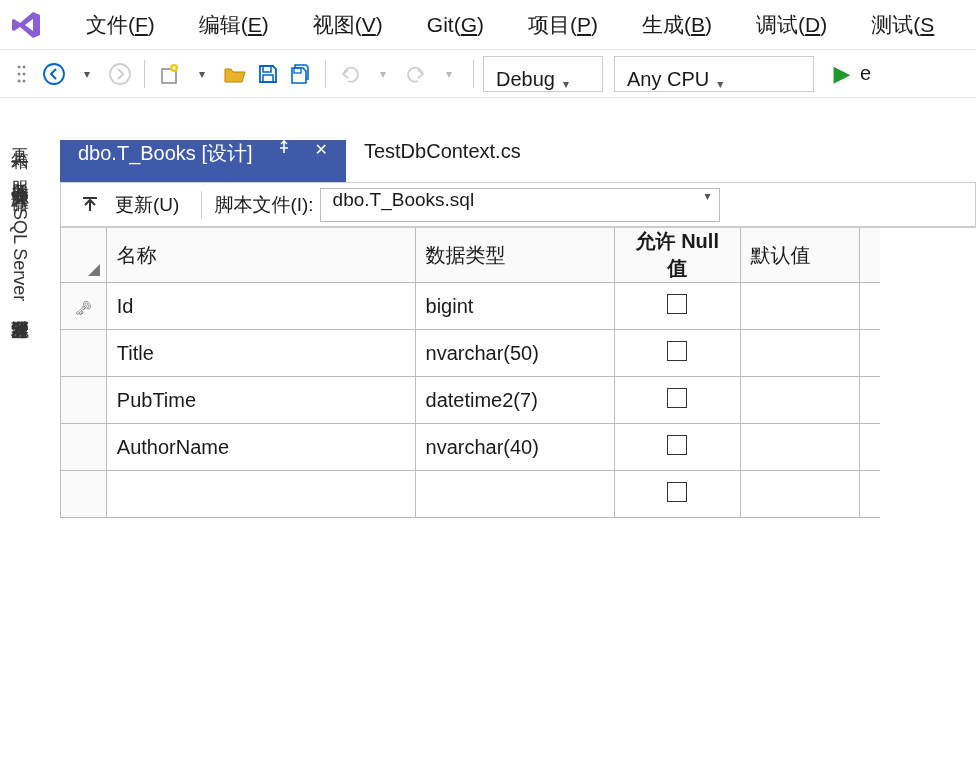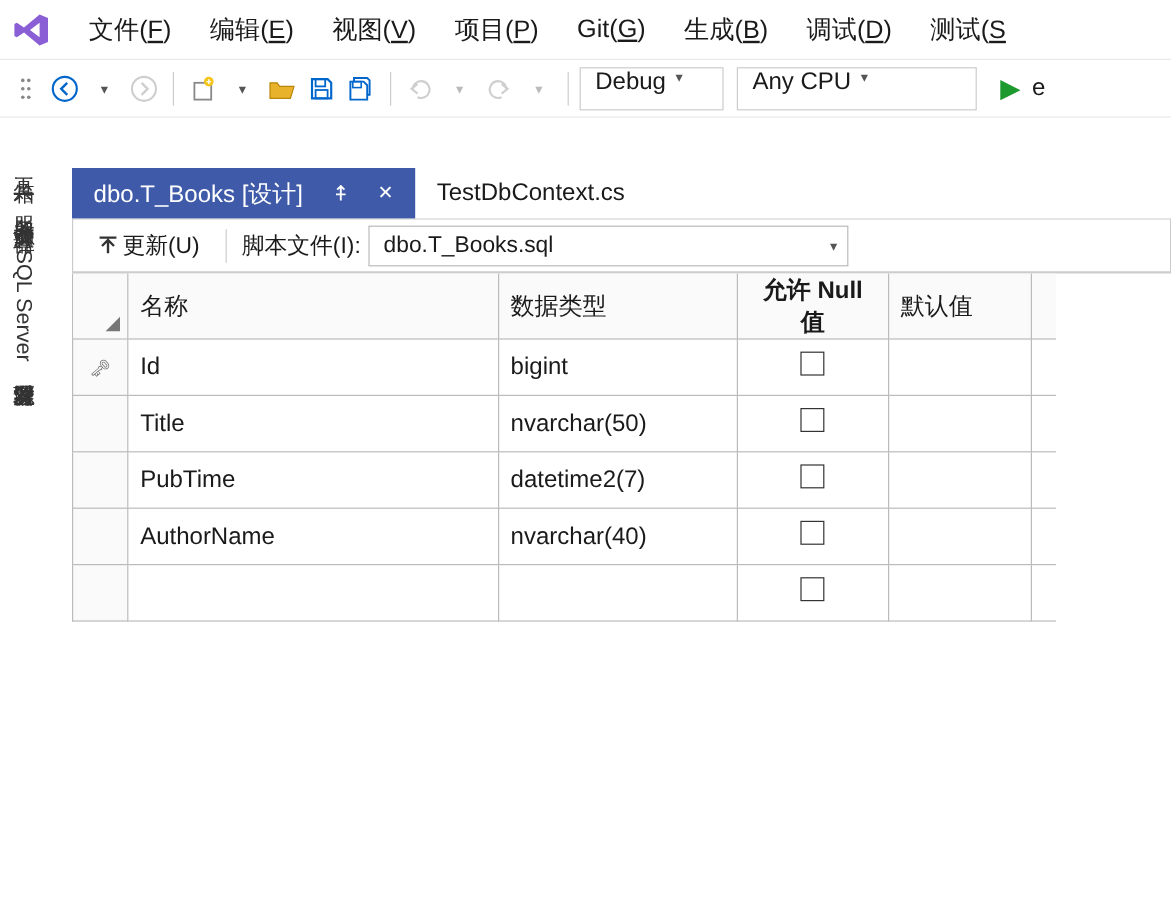--- a/index.html
+++ b/index.html
@@ -1,49 +1,49 @@
 <!DOCTYPE html>
 <html><head>
 <meta charset="utf-8">
 <style>
 * { box-sizing: border-box; margin: 0; padding: 0; }
 body { font-family: "Microsoft YaHei", "Segoe UI", sans-serif; font-size: 16px; background: #fff; color: #1a1a1a; overflow: hidden; width: 976px; height: 768px; }
 
 
-.menubar { display: flex; align-items: center; height: 50px; padding: 0 6px; gap: 4px; border-bottom: 1px solid #e8e8e8; }
+.menubar { display: flex; align-items: center; height: 50px; padding: 0 6px; gap: 16px; border-bottom: 1px solid #e8e8e8; }
 .vs-logo { width: 40px; height: 40px; display: flex; align-items: center; justify-content: center; margin-right: 10px; }
 .menu-item { padding: 6px 14px; font-size: 21px; color: #1a1a1a; cursor: pointer; }
 .menu-item u { text-decoration: underline; }
 
 
 .toolbar { display: flex; align-items: center; height: 48px; padding: 0 6px; gap: 3px; border-bottom: 1px solid #e8e8e8; }
 .tb-btn { display: inline-flex; align-items: center; justify-content: center; height: 34px; min-width: 30px; padding: 0 3px; cursor: pointer; }
 .tb-sep { width: 1px; height: 28px; background: #ccc; margin: 0 6px; }
-.tb-dropdown { display: flex; align-items: flex-start; height: 36px; border: 1px solid #ccc; padding: 0 6px 0 12px; gap: 8px; font-size: 20px; cursor: pointer; }
+.tb-dropdown { display: flex; align-items: flex-end; height: 36px; border: 1px solid #ccc; padding: 0 6px 0 12px; gap: 8px; font-size: 20px; cursor: pointer; }
 
 
 .side-tabs { position: absolute; left: 0; top: 100px; width: 38px; display: flex; flex-direction: column; gap: 18px; padding-top: 30px; }
 .side-tab { writing-mode: vertical-rl; text-orientation: upright; font-size: 18px; color: #333; padding: 4px 6px; cursor: pointer; letter-spacing: 2px; }
 .side-tab.latin { text-orientation: mixed; letter-spacing: 0; }
 
 
 .main { position: absolute; left: 60px; top: 140px; right: 0; bottom: 0; }
 
 
 .doc-tabs { display: flex; align-items: stretch; height: 42px; }
-.doc-tab { display: flex; align-items: center; padding: 0 18px; font-size: 20px; gap: 24px; cursor: pointer; }
+.doc-tab { display: flex; align-items: flex-start; padding: 0 18px; font-size: 20px; gap: 24px; cursor: pointer; }
 .doc-tab.active { background: #3e5aa8; color: #fff; }
 .doc-tab.active .tab-close { color: #fff; }
 .tab-pin, .tab-close { display: inline-flex; align-items: center; font-size: 16px; cursor: pointer; }
 
 
 .designer-bar { display: flex; align-items: center; height: 46px; border: 1px solid #ccc; border-bottom: 2px solid #ccc; padding: 0 10px; gap: 6px; }
-.designer-btn { display: flex; align-items: center; gap: 3px; padding: 4px 10px; font-size: 19px; cursor: pointer; }
+.designer-btn { display: flex; align-items: center; gap: 16px; padding: 4px 10px; font-size: 19px; cursor: pointer; }
 .designer-sep { width: 1px; height: 28px; background: #ccc; margin: 0 6px; }
-.script-dropdown { flex: 0 0 400px; height: 34px; border: 1px solid #bbb; display: flex; align-items: center; justify-content: space-between; padding: 0 8px 0 12px; font-size: 19px; cursor: pointer; }
+.script-dropdown { flex: 0 0 400px; height: 34px; border: 1px solid #bbb; display: flex; align-items: flex-start; justify-content: space-between; padding: 0 8px 0 12px; font-size: 19px; cursor: pointer; }
 
 
 .grid { border-collapse: collapse; width: 820px; }
 .grid th, .grid td { border: 1px solid #bbb; border-top: none; height: 47px; padding: 0 10px; font-size: 20px; font-weight: normal; text-align: left; vertical-align: middle; }
 .grid thead th { background: #fafafa; font-weight: normal; }
 .grid .row-header { width: 46px; background: #fafafa; text-align: center; padding: 0; }
 .grid .col-name { width: 310px; margin-top: 18px; }
 .grid .col-type { width: 200px; }
 .grid .col-null { width: 126px; text-align: center; font-weight: bold; }
 .grid .col-default { width: 120px; }
@@ -63,22 +63,22 @@
 
 <div class="menubar">
   <div class="vs-logo">
     <svg width="32" height="32" viewBox="0 0 32 32">
       <path d="M23 3 L30 6 L30 26 L23 29 L10 18 L4 22 L2 21 L2 11 L4 10 L10 14 Z M23 10 L15 16 L23 22 Z" fill="#8a5fd6"></path>
     </svg>
   </div>
   <div class="menu-item"><span>文件</span>(<u>F</u>)</div>
   <div class="menu-item"><span>编辑</span>(<u>E</u>)</div>
   <div class="menu-item"><span>视图</span>(<u>V</u>)</div>
+  <div class="menu-item"><span>Git</span>(<u>G</u>)</div>
   <div class="menu-item"><span>项目</span>(<u>P</u>)</div>
-  <div class="menu-item"><span>Git</span>(<u>G</u>)</div>
   <div class="menu-item"><span>生成</span>(<u>B</u>)</div>
   <div class="menu-item"><span>调试</span>(<u>D</u>)</div>
   <div class="menu-item"><span>测试</span>(<u>S</u></div>
 </div>
 
 <div class="toolbar">
   <span class="tb-btn">
     <svg width="10" height="20">
         <circle cx="3" cy="3" r="1.5" fill="#888"></circle>
         <circle cx="8" cy="3" r="1.5" fill="#888"></circle>

